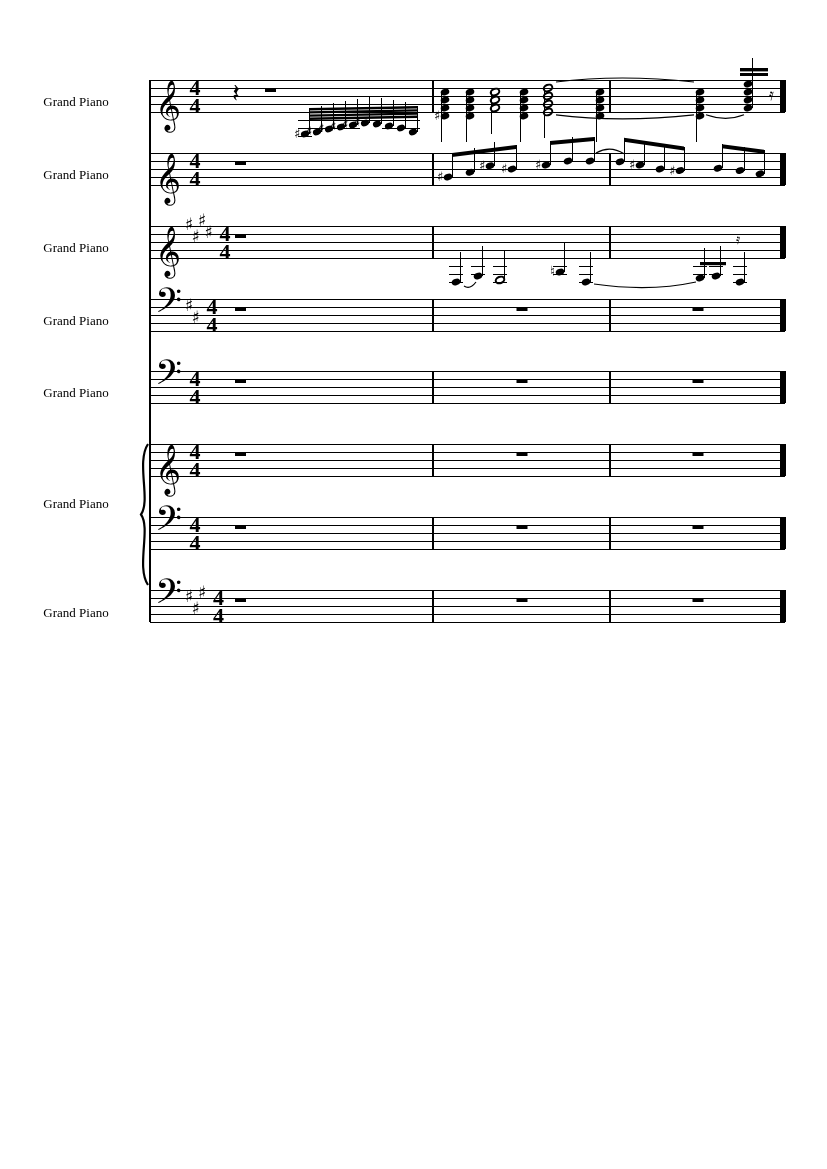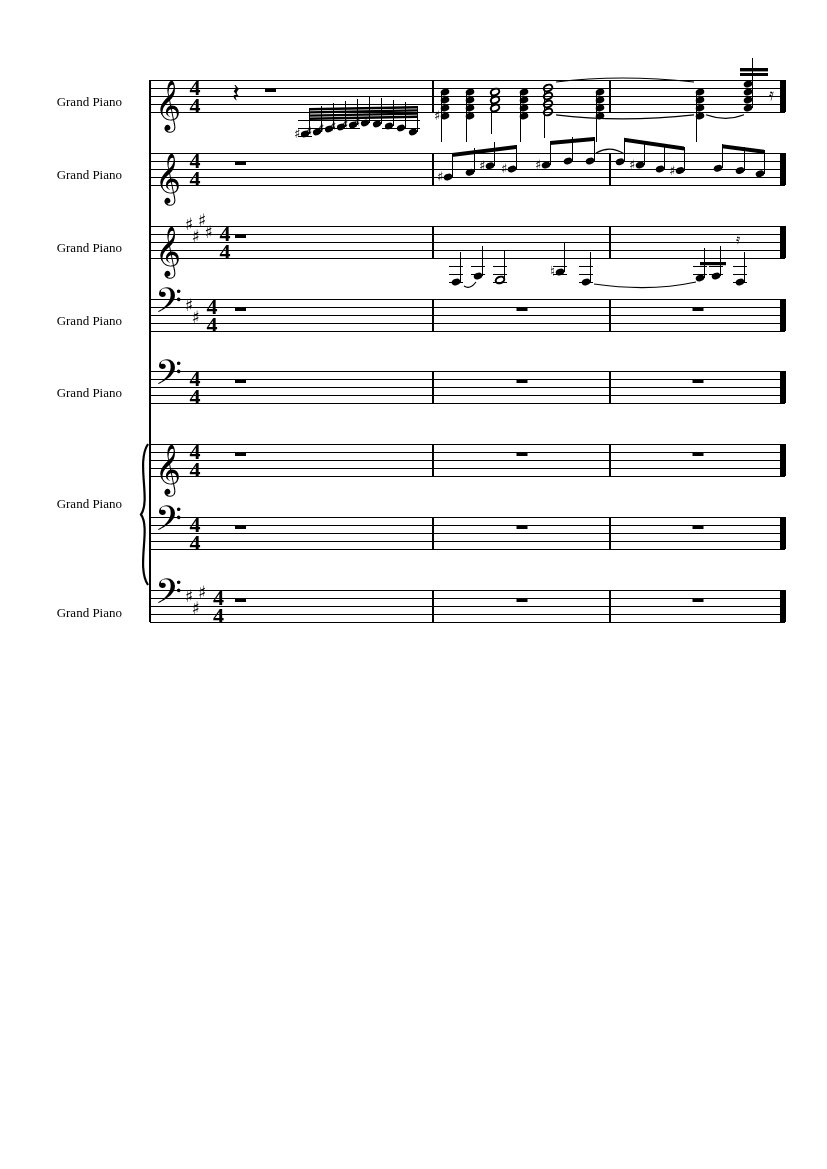--- a/index.html
+++ b/index.html
@@ -19,21 +19,21 @@
     left: 0; top: 0;
     width: 827px;
     height: 1169px;
   }
   .staff-label {
     position: absolute;
     font-family: "Liberation Serif", serif;
     font-size: 13px;
     color: #000;
     white-space: nowrap;
-    text-align: right;
+    text-align: center;
   }
   .svg-layer {
     position: absolute;
     left: 0; top: 0;
   }
 </style>
 </head>
 <body>
 
 <div id="sheet">

